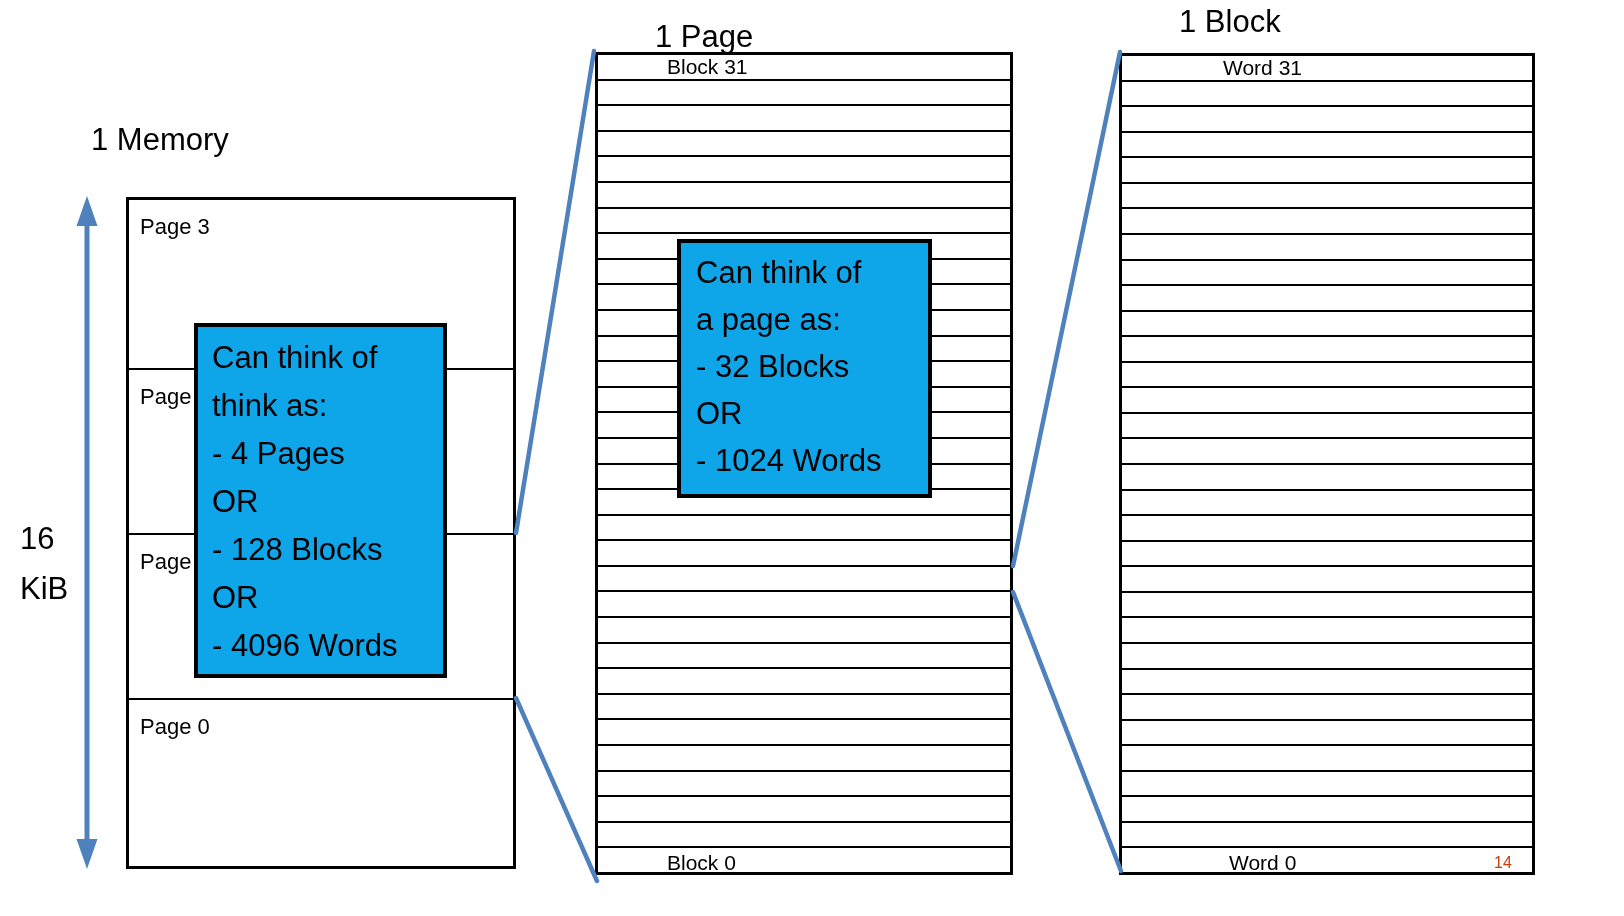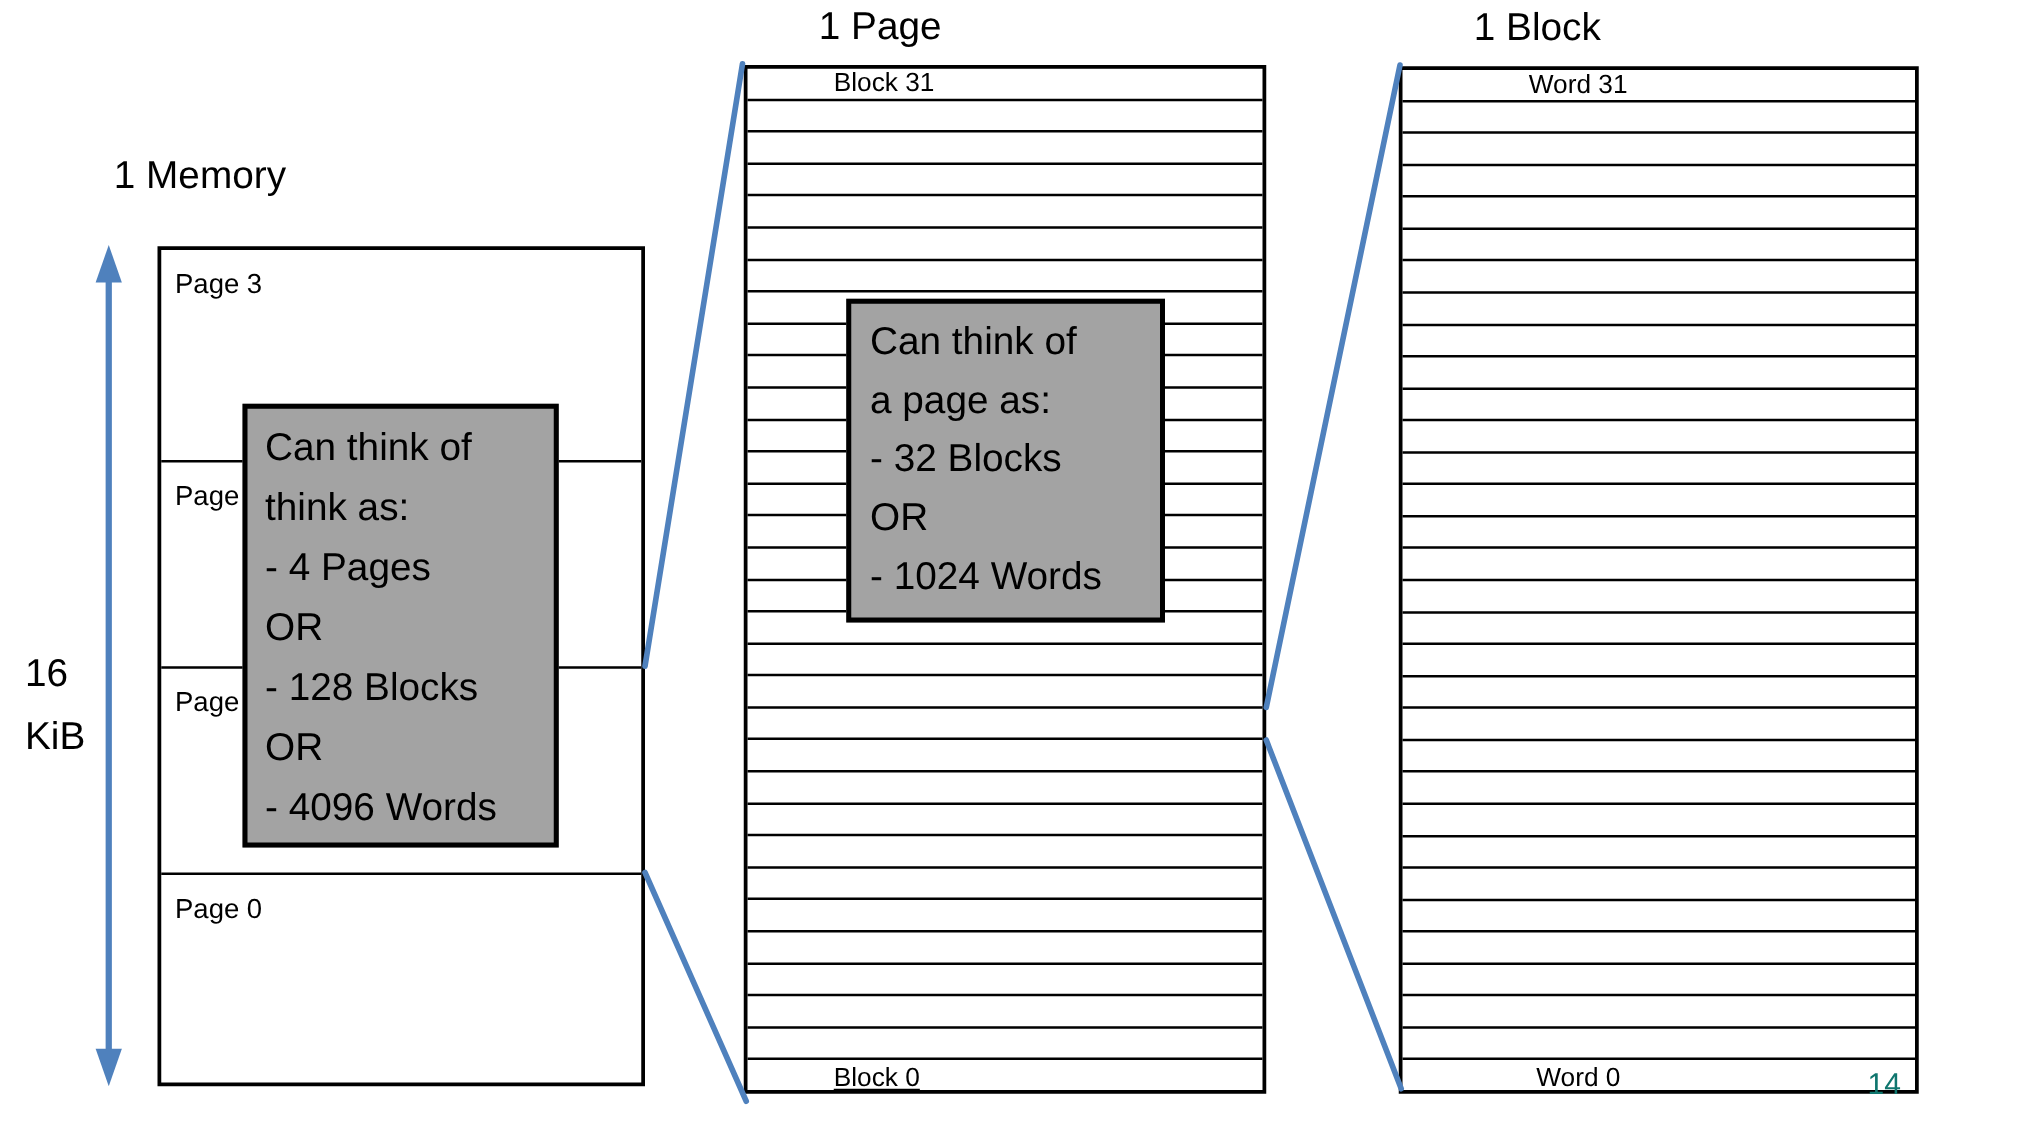--- a/index.html
+++ b/index.html
@@ -61,21 +61,21 @@
     z-index: 2;
   }
   #page-top-label     { left: 667px;  top: 56px;  }
   #page-bottom-label  { left: 667px;  top: 852px; text-decoration: underline; }
   #block-top-label    { left: 1223px; top: 57px;  }
   #block-bottom-label { left: 1229px; top: 852px; }
 
   
   .note {
     border: 4px solid #000;
-    background: #a3a3a3;
+    background: #0ea5e9;
     font-size: 31px;
     z-index: 5;
   }
   #memory-note {
     left: 194px; top: 323px;
     width: 253px; height: 355px;
     padding: 7px 0 0 14px;
     line-height: 48px;
   }
   #page-note {
@@ -89,30 +89,30 @@
   
   #overlay-svg {
     left: 0; top: 0;
     width: 1624px; height: 916px;
     z-index: 10;
     pointer-events: none;
   }
 
   #slide-page-number {
     left: 1494px; top: 854px;
-    font-size: 24px;
-    color: #0f766e;
+    font-size: 16px;
+    color: #c2410c;
     z-index: 6;
   }
 </style>
 </head>
 <body>
 
 <div class="abs panel-title" style="left:91px; top:122px;">1 Memory</div>
-<div class="abs panel-title" style="left:655px; top:3px;">1 Page</div>
+<div class="abs panel-title" style="left:655px; top:19px;">1 Page</div>
 <div class="abs panel-title" style="left:1179px; top:4px;">1 Block</div>
 
 <div class="abs" id="size-label">
   <div>16</div>
   <div>KiB</div>
 </div>
 
 <div class="abs" id="memory-box">
   <div class="mem-cell">Page 3</div>
   <div class="mem-cell">Page 2</div>

